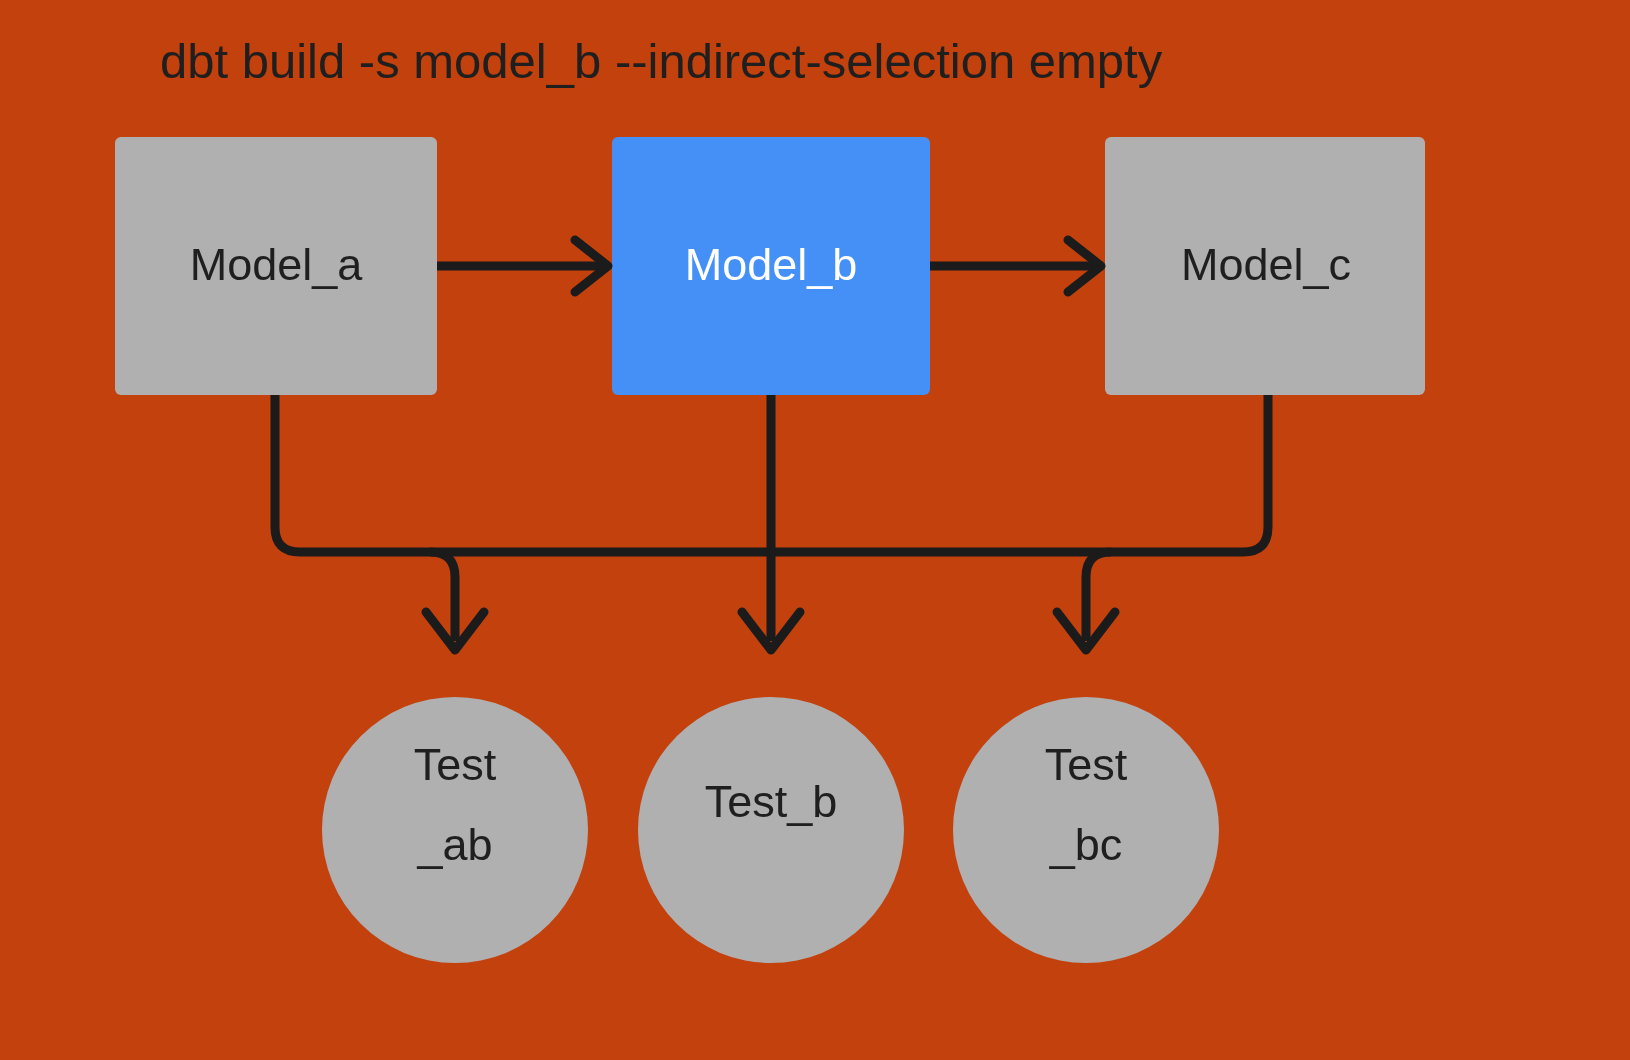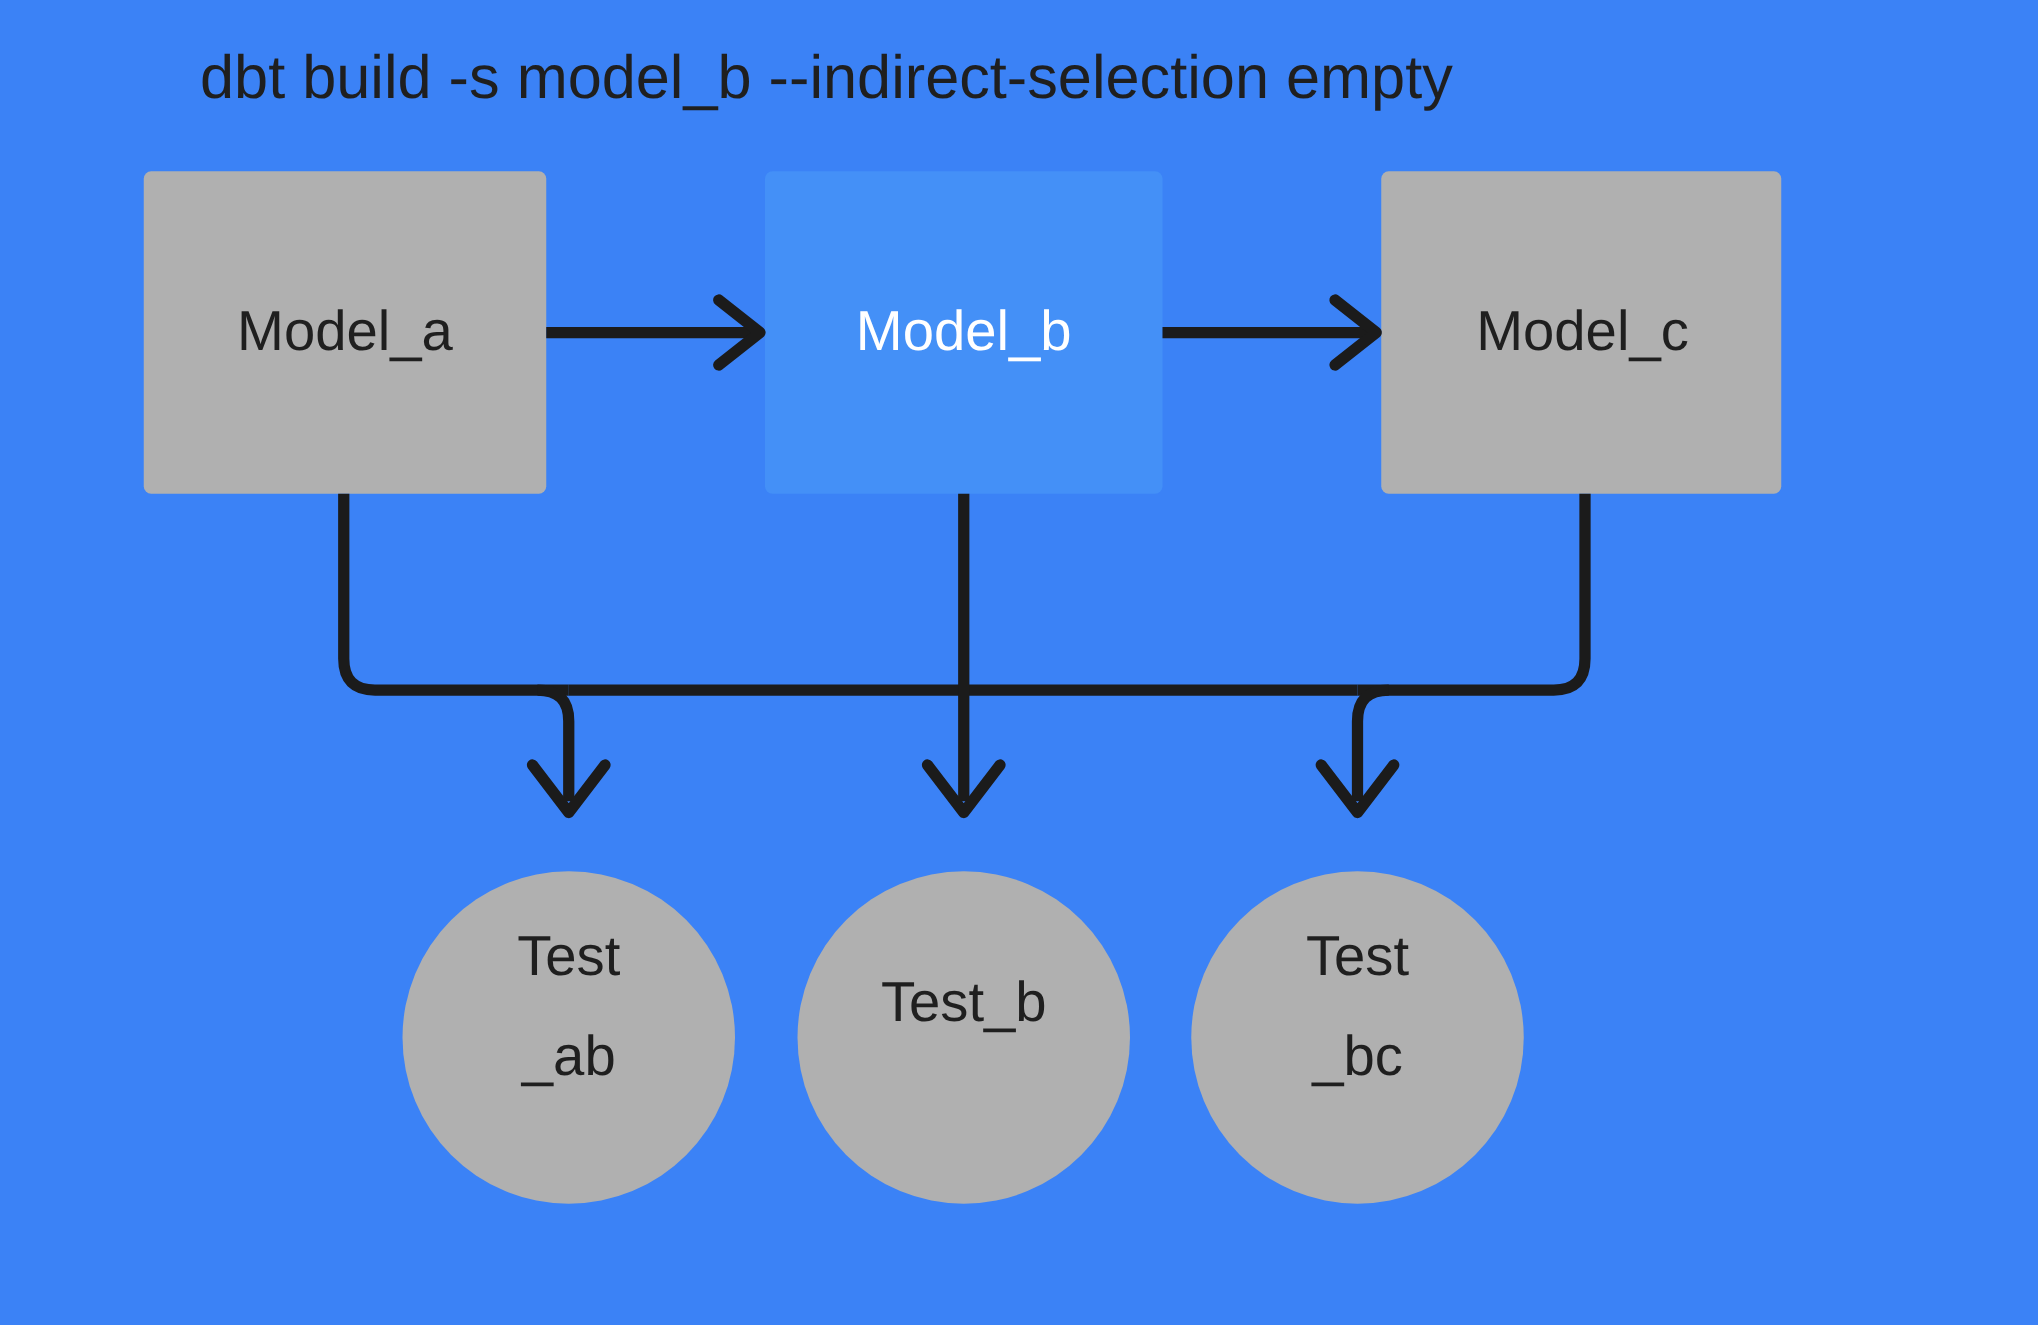--- a/index.html
+++ b/index.html
@@ -50,21 +50,21 @@
     fill: none;
     stroke: #1b1b1b;
     stroke-width: 9;
     stroke-linecap: round;
     stroke-linejoin: round;
   }
 </style>
 </head>
 <body>
 
-<div id="canvas" style="background: #3b82f6;">
+<div id="canvas" style="background: #c2410c;">
   <svg id="diagram-svg" viewBox="0 0 1630 1060">
 
     <text class="title-text" x="160" y="78" fill="#1f1f1f">dbt build -s model_b --indirect-selection empty</text>
 
     <g>
       <rect x="115" y="137" width="322" height="258" rx="6" ry="6" fill="#b0b0b0"></rect>
       <text class="node-label" x="276" y="268" fill="#1f1f1f">Model_a</text>
     </g>
 
     <g>

